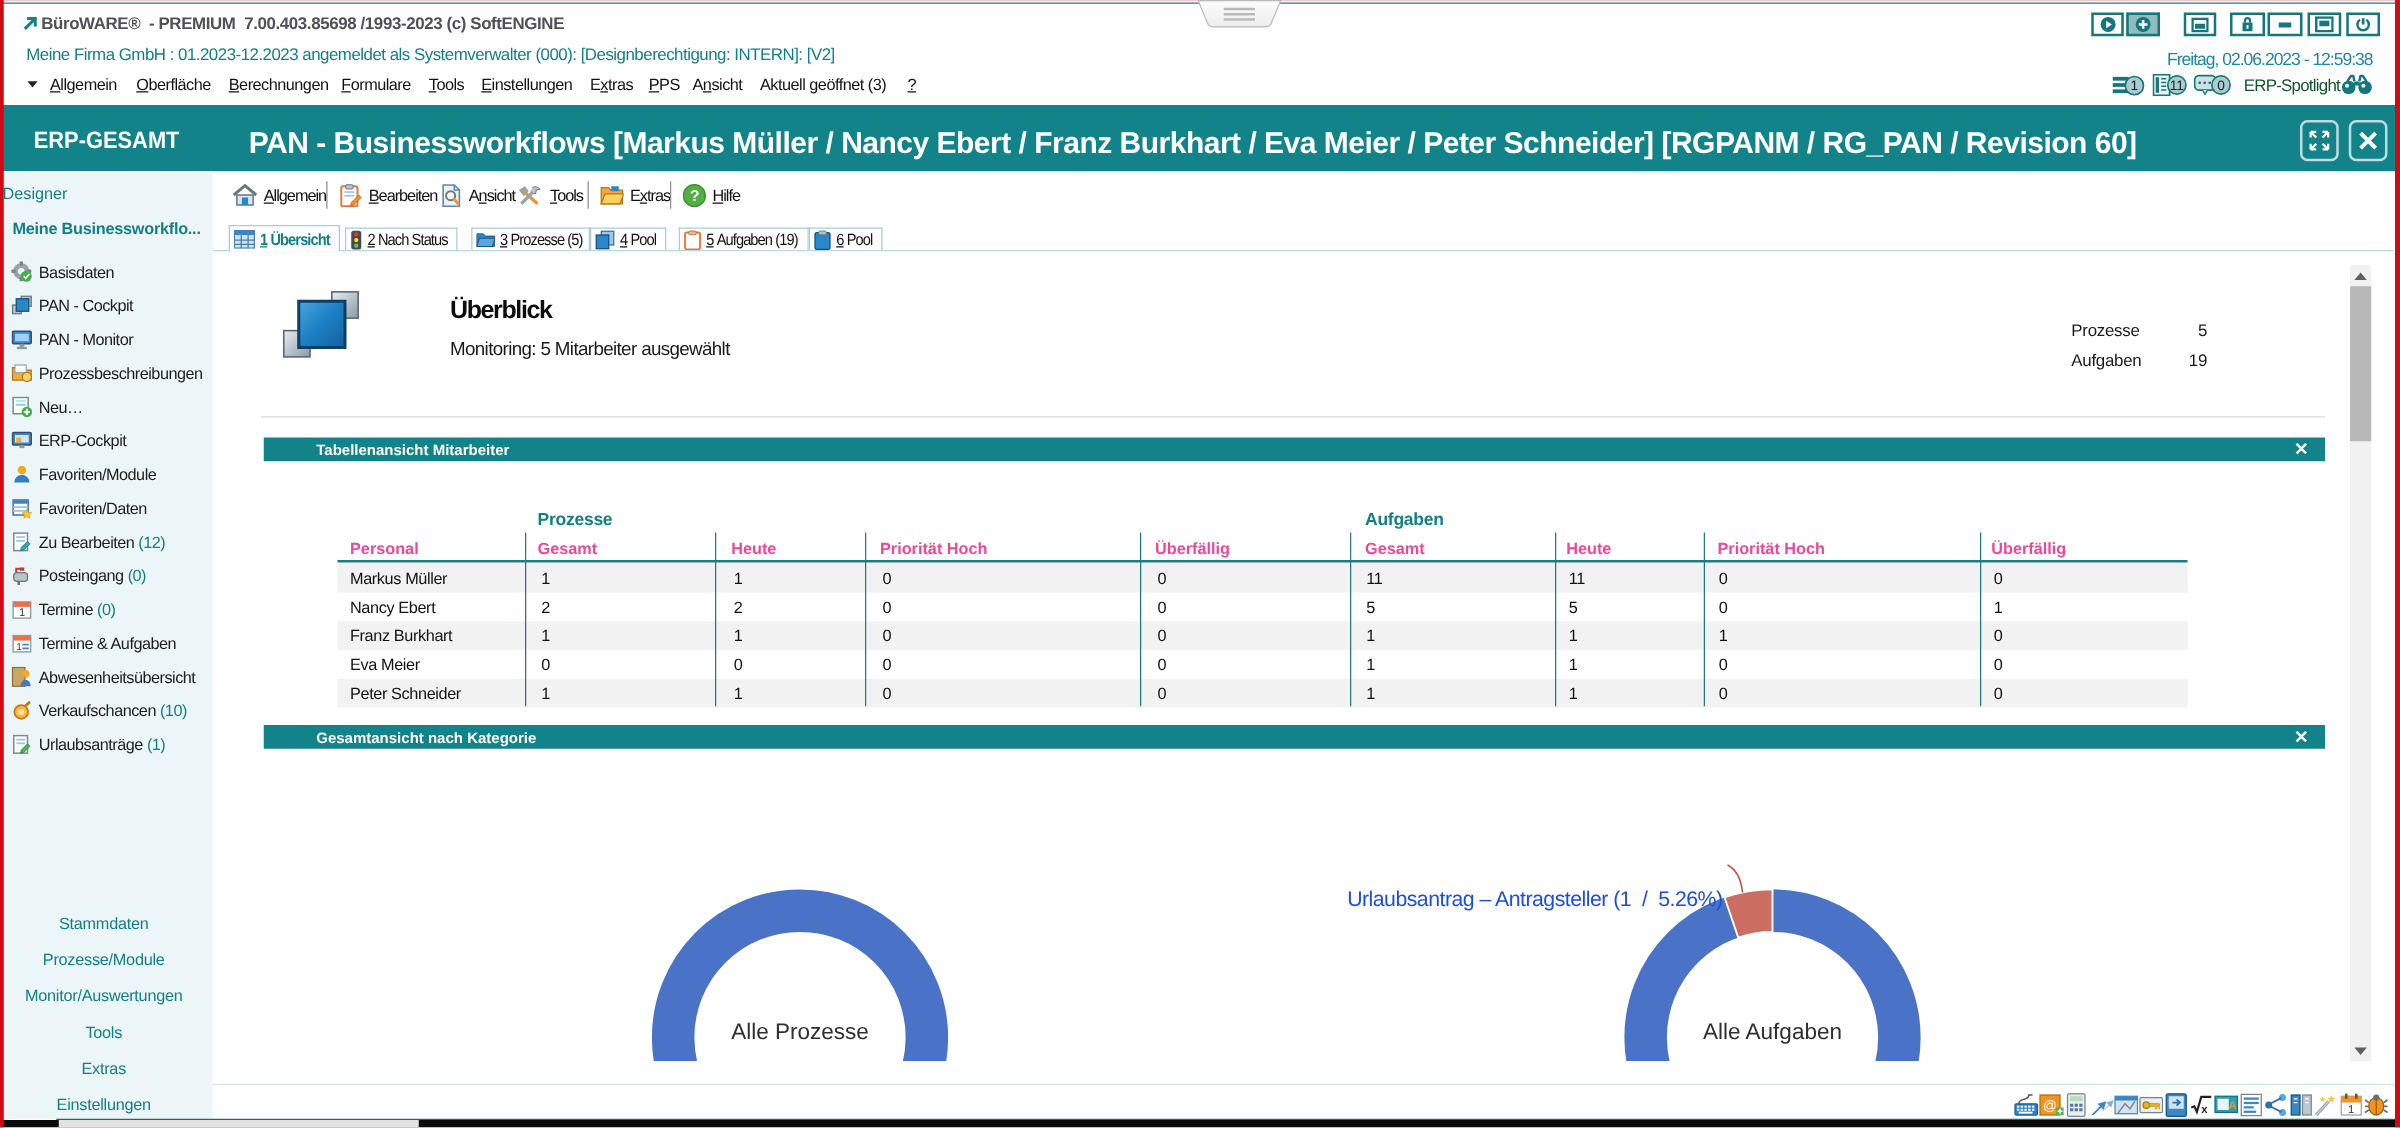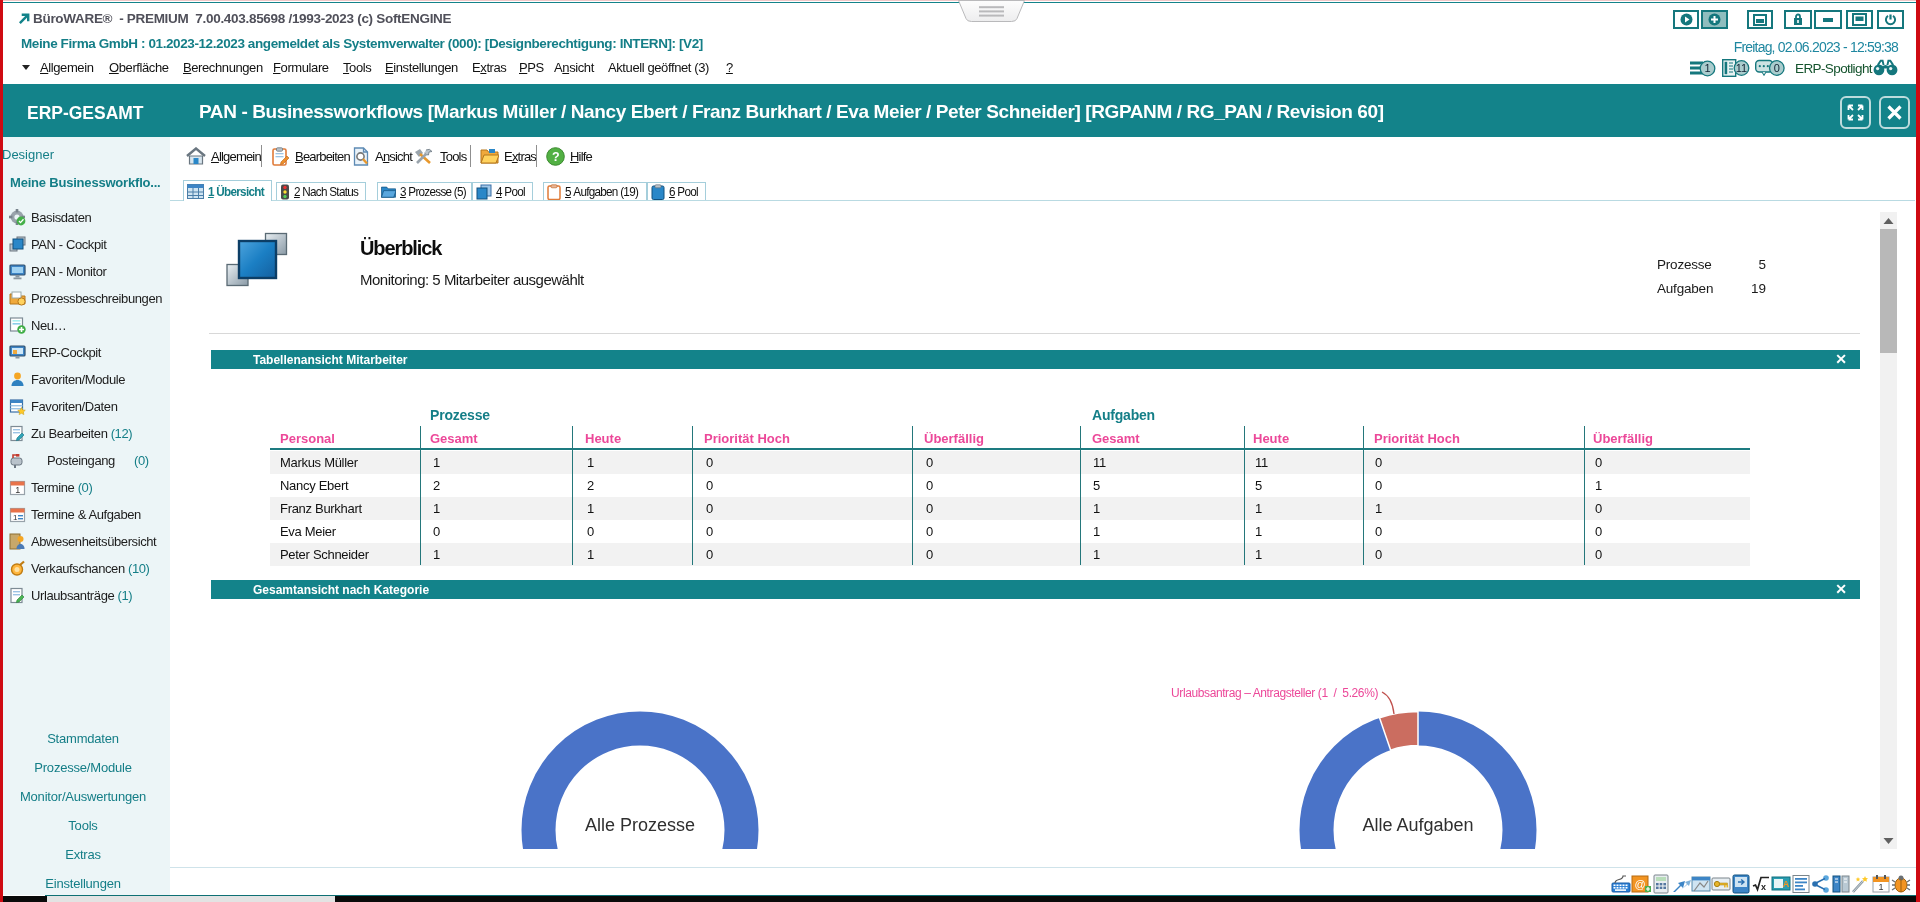--- a/index.html
+++ b/index.html
@@ -62,21 +62,21 @@
 <rect x="21" y="6.2" width="25" height="2" fill="#b9b9bb"></rect>
 <rect x="21" y="10.4" width="25" height="2" fill="#b9b9bb"></rect>
 <rect x="21" y="14.6" width="25" height="2" fill="#b9b9bb"></rect>
 </svg>
 
 <svg class="abs" style="left:18px;top:12px" width="13" height="13" viewBox="0 0 14 14">
     <path d="M2 12 L10 4 M4 3 h7 v7" stroke="#13838a" stroke-width="2.6" fill="none"></path>
   </svg>
 <div class="abs" style="left:33px;top:11px;font-size:13.5px;letter-spacing:-0.3px;font-weight:bold;color:#50505a;">BüroWARE®&nbsp; - PREMIUM&nbsp; 7.00.403.85698 /1993-2023 (c) SoftENGINE</div>
 
-<div class="abs" style="left:21px;top:36px;font-size:13.5px;letter-spacing:-0.4px;font-weight:bold;color:#147e87;">Meine Firma GmbH : 01.2023-12.2023 angemeldet als Systemverwalter (000): [Designberechtigung: INTERN]: [V2]</div>
+<div class="abs" style="left:21px;top:36px;font-size:13.5px;letter-spacing:-0.4px;font-weight:normal;color:#147e87;">Meine Firma GmbH : 01.2023-12.2023 angemeldet als Systemverwalter (000): [Designberechtigung: INTERN]: [V2]</div>
 
 <div class="abs" style="left:22px;top:65px;width:0;height:0;border-left:4.5px solid transparent;border-right:4.5px solid transparent;border-top:5.5px solid #222;"></div>
 <div class="menu" style="left:40px;"><u>A</u>llgemein</div>
 <div class="menu" style="left:109px;"><u>O</u>berfläche</div>
 <div class="menu" style="left:183px;"><u>B</u>erechnungen</div>
 <div class="menu" style="left:273px;"><u>F</u>ormulare</div>
 <div class="menu" style="left:343px;"><u>T</u>ools</div>
 <div class="menu" style="left:385px;"><u>E</u>instellungen</div>
 <div class="menu" style="left:472px;">E<u>x</u>tras</div>
 <div class="menu" style="left:519px;"><u>P</u>PS</div>
@@ -157,21 +157,21 @@
     <path d="M5 7 L8 2.5 h2 L11 7 M21 7 L18 2.5 h-2 L15 7" stroke="#15777d" stroke-width="2" fill="none"></path>
     <circle cx="6.2" cy="12" r="5.6" fill="#15777d"></circle>
     <circle cx="19.8" cy="12" r="5.6" fill="#15777d"></circle>
     <path d="M10 8.5 a3.5 3.5 0 0 1 6 0 v2 h-6 Z" fill="#15777d"></path>
     <circle cx="4.8" cy="10.6" r="1.7" fill="#fff" opacity="0.9"></circle>
     <circle cx="18.4" cy="10.6" r="1.7" fill="#fff" opacity="0.9"></circle>
   </svg>
 
 <div class="abs" style="left:0;top:84px;width:1920px;height:53px;background:#13838a;"></div>
 <div class="abs" style="left:27px;top:102px;font-size:19px;font-weight:bold;color:#fff;transform:scaleX(0.92);transform-origin:0 0;">ERP-GESAMT</div>
-<div class="abs" style="left:199px;top:101px;font-size:19px;letter-spacing:-0.4px;font-weight:bold;color:#fff;">PAN - Businessworkflows [Markus Müller / Nancy Ebert / Franz Burkhart / Eva Meier / Peter Schneider] [RGPANM / RG_PAN / Revision 60]</div>
+<div class="abs" style="left:199px;top:101px;font-size:24px;letter-spacing:-0.4px;font-weight:bold;color:#fff;">PAN - Businessworkflows [Markus Müller / Nancy Ebert / Franz Burkhart / Eva Meier / Peter Schneider] [RGPANM / RG_PAN / Revision 60]</div>
 <div class="tbtn" style="left:1840px;">
     <svg width="19" height="19" viewBox="0 0 19 19">
       <g stroke="#fff" stroke-width="1.8" fill="none">
         <path d="M7 7 L2.5 2.5 M2.5 2.5 v4.5 M2.5 2.5 h4.5"></path>
         <path d="M12 7 L16.5 2.5 M16.5 2.5 v4.5 M16.5 2.5 h-4.5"></path>
         <path d="M7 12 L2.5 16.5 M2.5 16.5 v-4.5 M2.5 16.5 h4.5"></path>
         <path d="M12 12 L16.5 16.5 M16.5 16.5 v-4.5 M16.5 16.5 h-4.5"></path>
       </g>
     </svg>
   </div>
@@ -236,21 +236,21 @@
       <rect x="1.5" y="7" width="12" height="1.4" fill="#9cc3e4"></rect>
       <rect x="1.5" y="10" width="12" height="1.4" fill="#9cc3e4"></rect>
       <path d="M12.5 9.5 l1.2 2.4 2.6.3 -1.9 1.8.5 2.6 -2.4-1.3 -2.4 1.3.5-2.6 -1.9-1.8 2.6-.3 Z" fill="#ffc928" stroke="#c79a10" stroke-width=".5"></path>
     </svg>Favoriten/Daten</div>
 <div class="sbitem" style="top:420px;"><svg class="ic" viewBox="0 0 17 17">
       <rect x="2" y="1.5" width="11" height="14" fill="#fff" stroke="#7d8b95" stroke-width="1.2"></rect>
       <rect x="4" y="4" width="7" height="1.4" fill="#9cc3e4"></rect>
       <rect x="4" y="7" width="7" height="1.4" fill="#9cc3e4"></rect>
       <path d="M8 13 l5-5 2 2 -5 5 -2.6.6 Z" fill="#2fa3b8" stroke="#1a7683" stroke-width=".6"></path>
     </svg>Zu Bearbeiten <span class="cnt">&nbsp;(12)</span></div>
-<div class="sbitem" style="top:447px;gap:16px;"><svg class="ic" viewBox="0 0 17 17">
+<div class="sbitem" style="top:447px;"><svg class="ic" viewBox="0 0 17 17">
       <rect x="2" y="6" width="11" height="7" rx="2.5" fill="#b9c3cb" stroke="#6a7680"></rect>
       <path d="M4 6 v-3 h4" stroke="#c23b2e" stroke-width="1.6" fill="none"></path>
       <rect x="7" y="2" width="3.4" height="2.6" fill="#c23b2e"></rect>
       <rect x="5" y="13" width="2" height="3" fill="#6a7680"></rect>
     </svg>Posteingang <span class="cnt">&nbsp;(0)</span></div>
 <div class="sbitem" style="top:474px;"><svg class="ic" viewBox="0 0 17 17">
       <rect x="1.5" y="2.5" width="14" height="13" fill="#fff" stroke="#98a2aa" stroke-width="1.2"></rect>
       <rect x="1.5" y="2.5" width="14" height="4" fill="#e8734a"></rect>
       <text x="8.5" y="14" font-size="9" text-anchor="middle" fill="#333" font-family="Liberation Sans">1</text>
     </svg>Termine <span class="cnt">&nbsp;(0)</span></div>
@@ -502,21 +502,21 @@
 <svg class="abs" style="left:351px;top:111px" width="238" height="138" viewBox="0 0 238 138">
 <circle cx="119" cy="119" r="101.5" fill="none" stroke="#4a73c8" stroke-width="34"></circle>
 </svg>
 <svg class="abs" style="left:1129px;top:111px" width="238" height="138" viewBox="0 0 238 138">
 <circle cx="119" cy="119" r="101.5" fill="none" stroke="#4a73c8" stroke-width="34"></circle>
 <path d="M 119.0 0.5 A 118.5 118.5 0 0 0 80.6 6.9 L 91.6 39.1 A 84.5 84.5 0 0 1 119.0 34.5 Z" fill="#cb6d60" stroke="#fff" stroke-width="1.5"></path>
 </svg>
 </div>
 <div class="abs" style="left:540px;top:815px;width:200px;text-align:center;font-size:18px;color:#2f2f2f;">Alle Prozesse</div>
 <div class="abs" style="left:1318px;top:815px;width:200px;text-align:center;font-size:18px;color:#2f2f2f;">Alle Aufgaben</div>
-<div class="abs" style="left:1060px;top:686px;width:318px;text-align:right;font-size:12px;letter-spacing:-0.4px;color:#ec4899;">Urlaubsantrag – Antragsteller (1&nbsp; / &nbsp;5.26%)</div>
+<div class="abs" style="left:1060px;top:710px;width:318px;text-align:right;font-size:17px;letter-spacing:-0.4px;color:#1d4ed8;">Urlaubsantrag – Antragsteller (1&nbsp; / &nbsp;5.26%)</div>
 <svg class="abs" style="left:1380px;top:690px" width="20" height="26" viewBox="0 0 20 26">
     <path d="M2 2 C10 6 13 14 14 24" stroke="#c0504d" stroke-width="1.3" fill="none"></path>
   </svg>
 
 <div class="abs" style="left:170px;top:867px;width:1746px;height:1px;background:#cfe3ea;"></div>
 <div id="bottomicons">
 <svg class="bicon" viewBox="0 0 20 20">
       <rect x="1" y="9" width="18" height="9" rx="1" fill="#2a7fd4" stroke="#1b5fa8"></rect>
       <g fill="#fff">
         <rect x="2.5" y="10.5" width="2" height="1.6"></rect>

